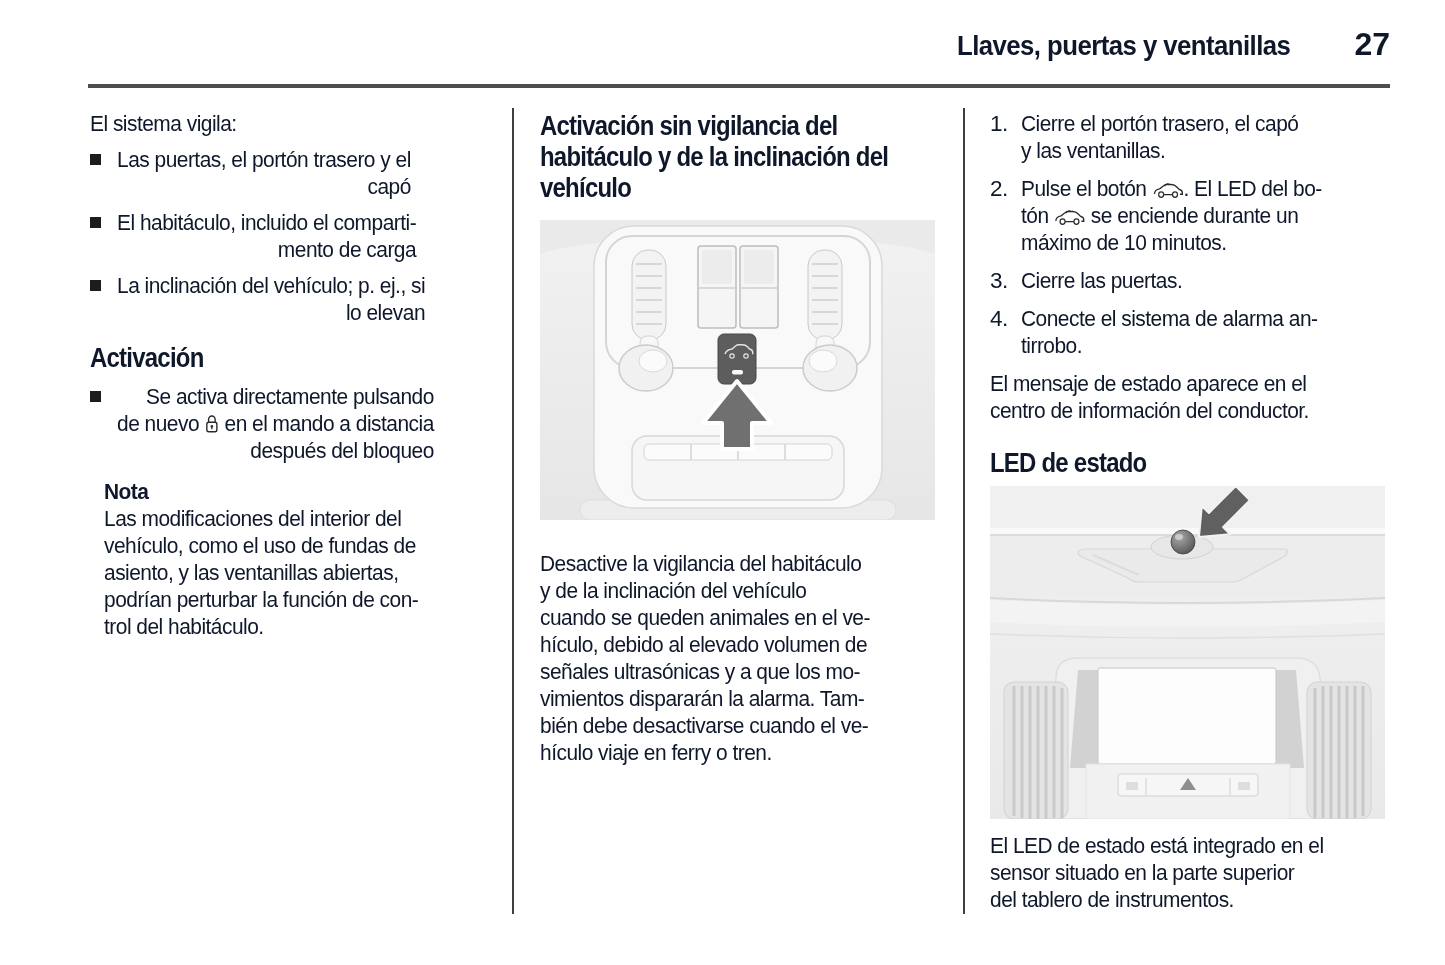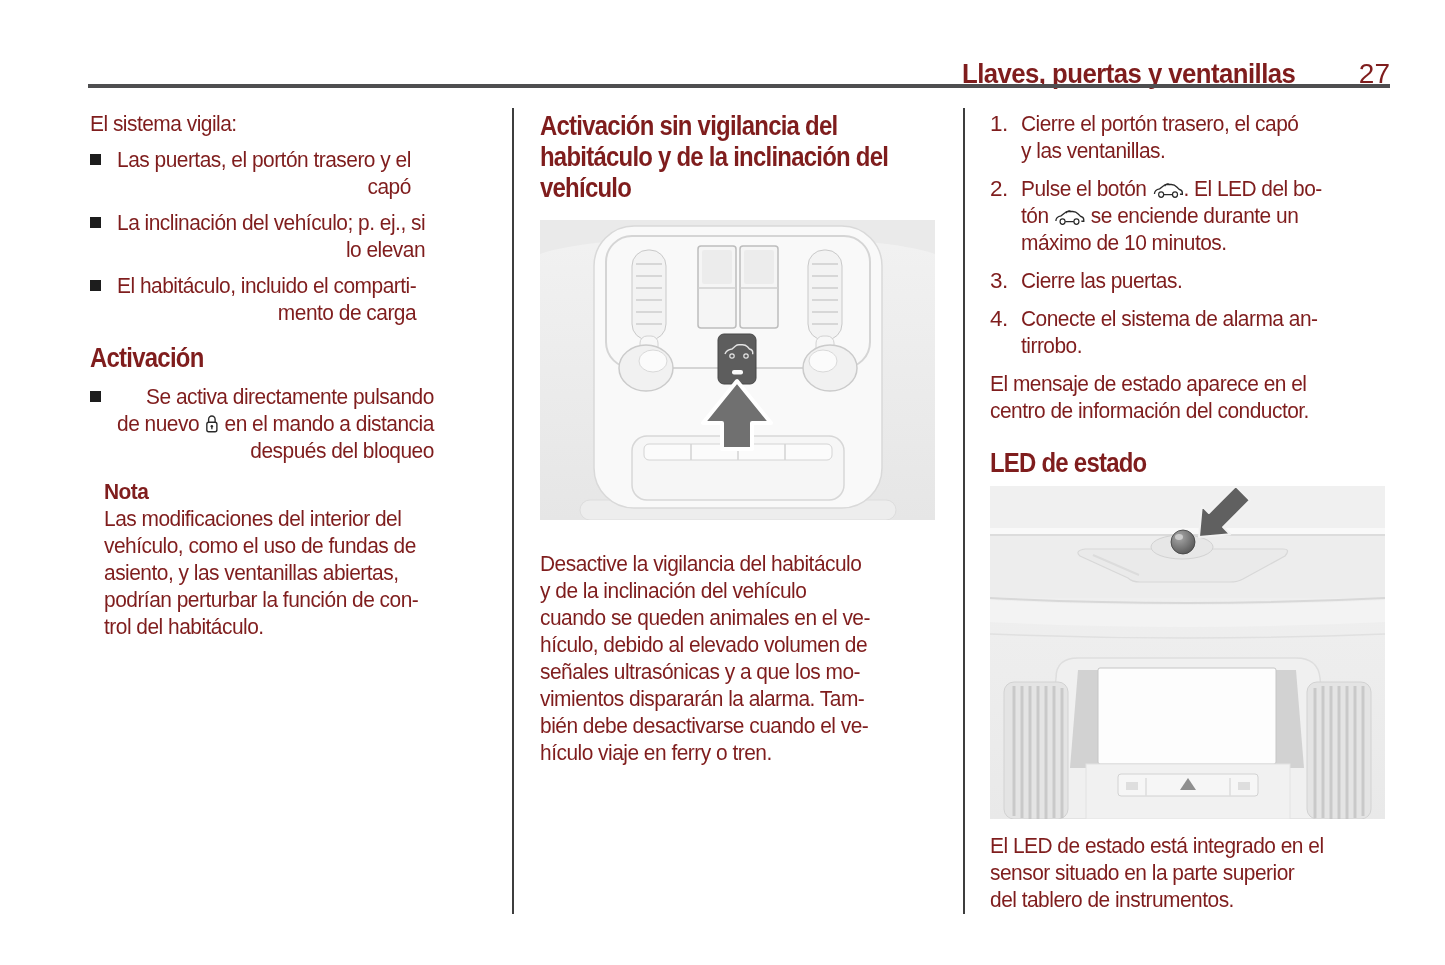--- a/index.html
+++ b/index.html
@@ -1,22 +1,22 @@
 <!DOCTYPE html>
 <html><head>
 <meta charset="utf-8">
 <style>
   html,body{margin:0;padding:0;background:#ffffff;}
   .page{position:relative;width:1445px;height:965px;background:#ffffff;overflow:hidden;
-        font-family:"Liberation Sans",sans-serif;color:#7f1d1d;}
+        font-family:"Liberation Sans",sans-serif;color:#0f172a;}
 
   
   .hdr{position:absolute;top:26px;right:55px;display:flex;align-items:baseline;gap:64px;}
   .hdr .title{font-size:28px;font-weight:bold;letter-spacing:-0.6px;transform:scaleX(0.92);transform-origin:100% 0;}
-  .hdr .pnum{font-size:28px;font-weight:normal;margin-top:32px;}
+  .hdr .pnum{font-size:32px;font-weight:bold;}
   .rule{position:absolute;left:88px;top:84px;width:1302px;height:4px;background:#4e4e50;}
 
   
   .sep{position:absolute;top:108px;height:806px;width:2px;background:#3e3e3e;}
   .sep1{left:512px}
   .sep2{left:963px}
 
   
   .col{position:absolute;top:110px;}
   .col1{left:90px;width:398px;}
@@ -69,27 +69,27 @@
   <section class="col col1">
     <p class="t pre cx intro">El sistema vigila:</p>
     <ul class="sq">
       <li>
           <span class="mark"></span>
           <span class="t pre cxi">Las puertas, el portón trasero y el
 capó</span>
         </li>
       <li>
           <span class="mark"></span>
+          <span class="t pre cxi">El habitáculo, incluido el comparti-
+mento de carga</span>
+        </li>
+      <li>
+          <span class="mark"></span>
           <span class="t pre cxi">La inclinación del vehículo; p. ej., si
 lo elevan</span>
-        </li>
-      <li>
-          <span class="mark"></span>
-          <span class="t pre cxi">El habitáculo, incluido el comparti-
-mento de carga</span>
         </li>
     </ul>
     <h2 class="h2 sec">Activación</h2>
     <ul class="sq">
       <li>
           <span class="mark"></span>
           <span class="t pre cxi"><span>Se activa directamente pulsando
 de nuevo </span><svg class="inline-icon" width="16" height="20" viewBox="0 0 16 20">
               <path d="M4.5 8.2V5.6a3.5 3.5 0 0 1 7 0v2.6" fill="none" stroke="#2a2a2a" stroke-width="1.5"></path>
               <rect x="2.6" y="8.2" width="10.8" height="9.6" rx="2" fill="none" stroke="#2a2a2a" stroke-width="1.5"></rect>

